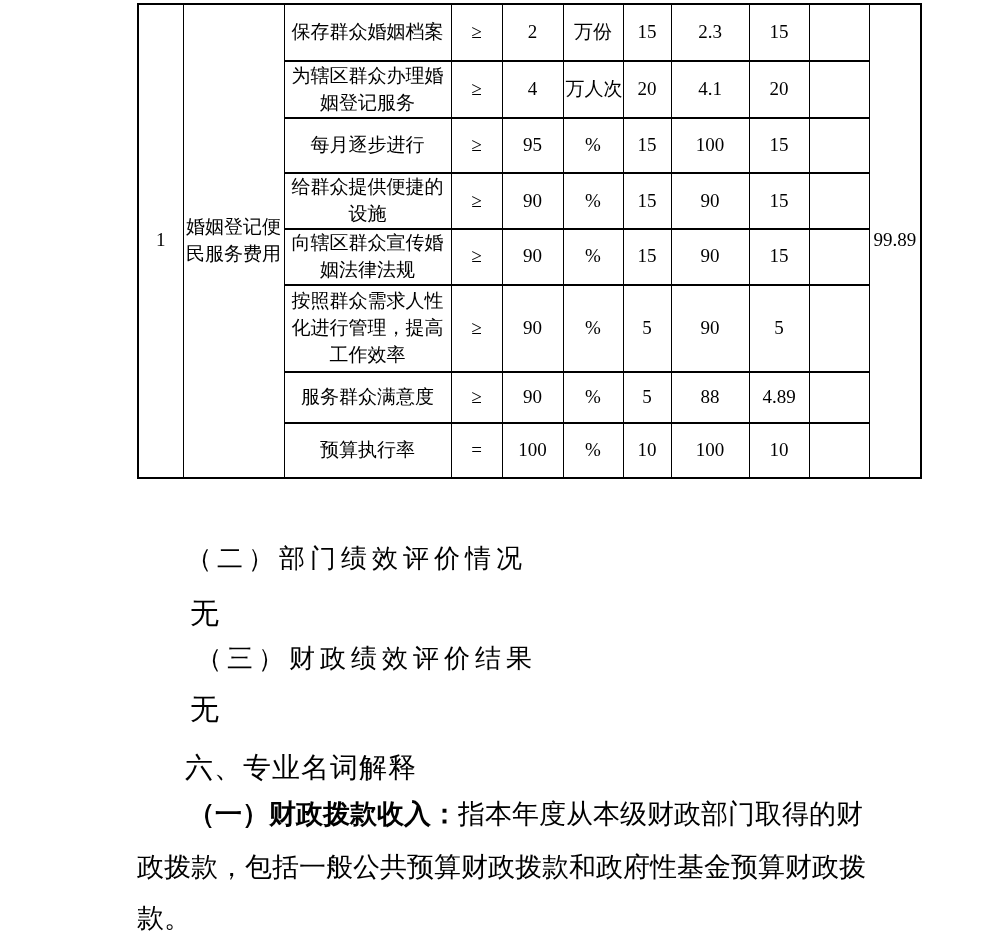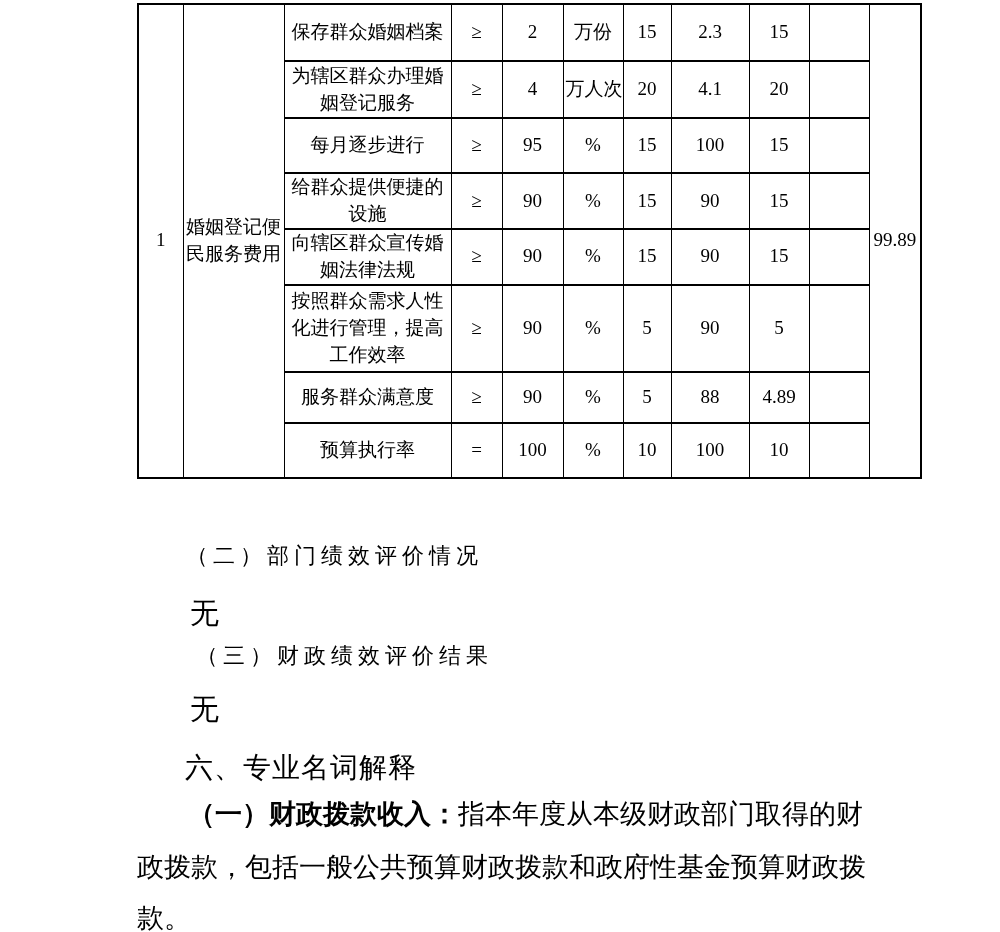--- a/index.html
+++ b/index.html
@@ -36,21 +36,21 @@
   td.unit-cell { white-space:nowrap; padding:0; }
   td.indicator-cell { padding:0 3px; }
   td.total-cell { font-size:19px; }
 
   
   .tline {
     position:absolute;
     white-space:nowrap;
     font-family:"Liberation Serif", serif;
   }
-  .sec-heading { font-size:22px; letter-spacing:5px;font-family:Liberation Serif, serif; }
+  .sec-heading { font-size:26px; letter-spacing:5px;font-family:Liberation Serif, serif; }
   .none-line   { font-size:29px; }
   .terms-heading {
     font-family:"Liberation Sans", sans-serif;
     font-weight:400;
     font-size:28px;
     letter-spacing:1px;
   }
   .body-line { font-size:27px; letter-spacing:0px; }
   .body-line .bold { font-weight:700; }
 </style>

